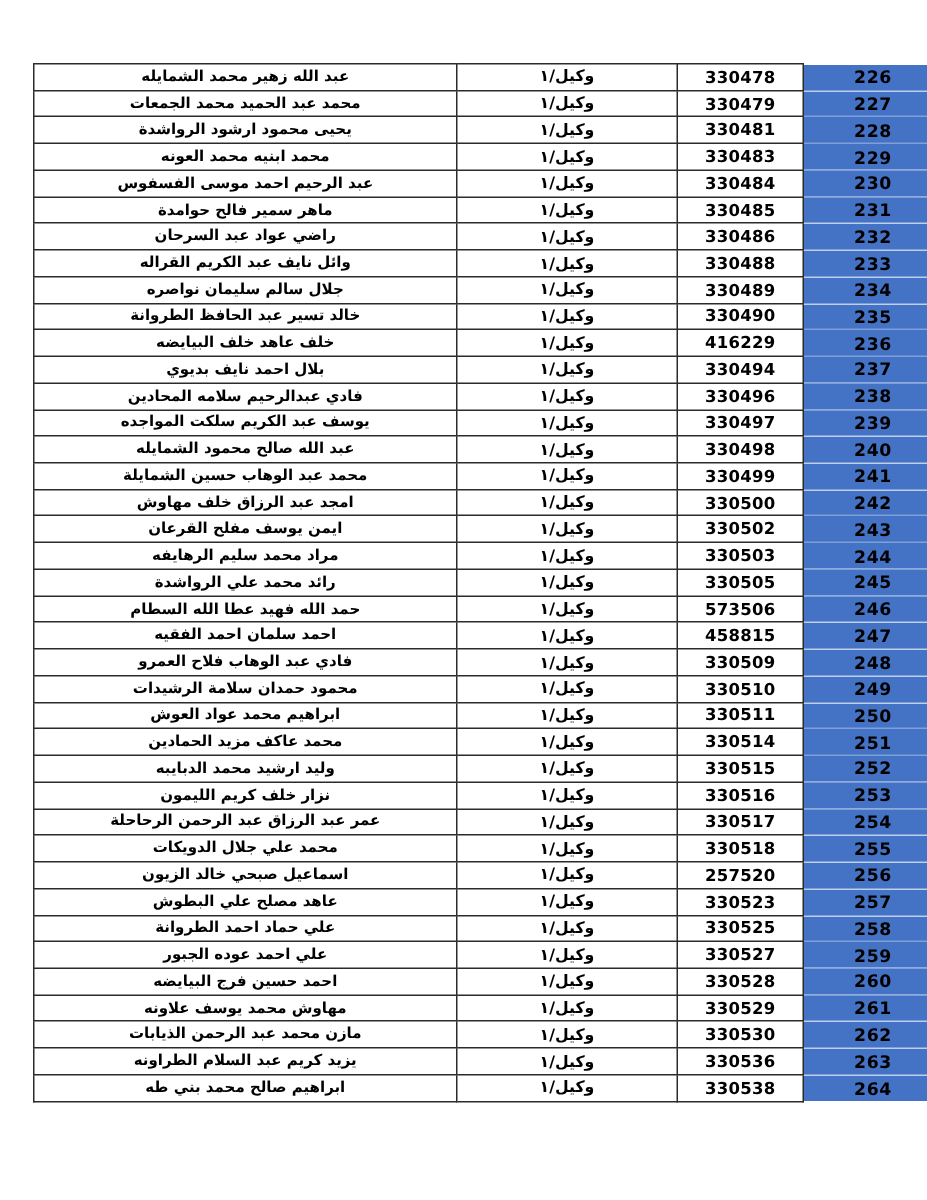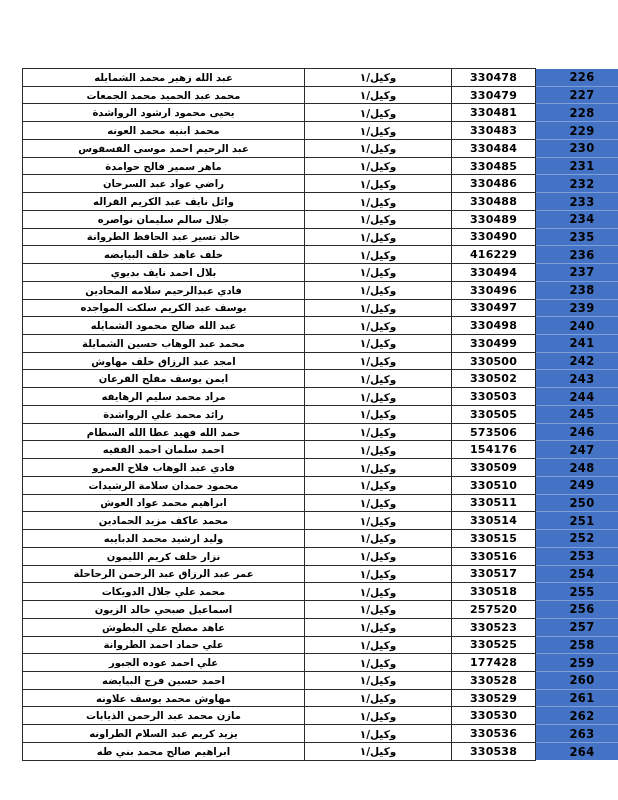--- a/index.html
+++ b/index.html
@@ -13,21 +13,21 @@
   html,body{margin:0;padding:0;}
   body{
     width:618px;height:800px;
     background:var(--page-bg);
     font-family:"DejaVu Sans", sans-serif;
     overflow:hidden;
     position:relative;
   }
   .sheet{
     position:absolute;
-    left:22px;top:68px;
+    left:22px;top:42px;
     width:578px;height:692px;
   }
   table.roster{
     width:100%;height:100%;
     border-collapse:collapse;
     table-layout:fixed;
   }
   table.roster td{
     padding:0 3px;
     text-align:center;
@@ -193,21 +193,21 @@
         </tr>
         <tr>
           <td class="c-name" dir="rtl">حمد الله فهيد عطا الله السطام</td>
           <td class="c-role" dir="rtl">وكيل/١</td>
           <td class="c-regno" dir="ltr">573506</td>
           <td class="c-index" dir="ltr">246</td>
         </tr>
         <tr>
           <td class="c-name" dir="rtl">احمد سلمان احمد الفقيه</td>
           <td class="c-role" dir="rtl">وكيل/١</td>
-          <td class="c-regno" dir="ltr">154176</td>
+          <td class="c-regno" dir="ltr">458815</td>
           <td class="c-index" dir="ltr">247</td>
         </tr>
         <tr>
           <td class="c-name" dir="rtl">فادي عبد الوهاب فلاح العمرو</td>
           <td class="c-role" dir="rtl">وكيل/١</td>
           <td class="c-regno" dir="ltr">330509</td>
           <td class="c-index" dir="ltr">248</td>
         </tr>
         <tr>
           <td class="c-name" dir="rtl">محمود حمدان سلامة الرشيدات</td>
@@ -265,21 +265,21 @@
         </tr>
         <tr>
           <td class="c-name" dir="rtl">علي حماد احمد الطروانة</td>
           <td class="c-role" dir="rtl">وكيل/١</td>
           <td class="c-regno" dir="ltr">330525</td>
           <td class="c-index" dir="ltr">258</td>
         </tr>
         <tr>
           <td class="c-name" dir="rtl">علي احمد عوده الجبور</td>
           <td class="c-role" dir="rtl">وكيل/١</td>
-          <td class="c-regno" dir="ltr">177428</td>
+          <td class="c-regno" dir="ltr">330527</td>
           <td class="c-index" dir="ltr">259</td>
         </tr>
         <tr>
           <td class="c-name" dir="rtl">احمد حسين فرج البيايضه</td>
           <td class="c-role" dir="rtl">وكيل/١</td>
           <td class="c-regno" dir="ltr">330528</td>
           <td class="c-index" dir="ltr">260</td>
         </tr>
         <tr>
           <td class="c-name" dir="rtl">مهاوش محمد يوسف علاونه</td>

